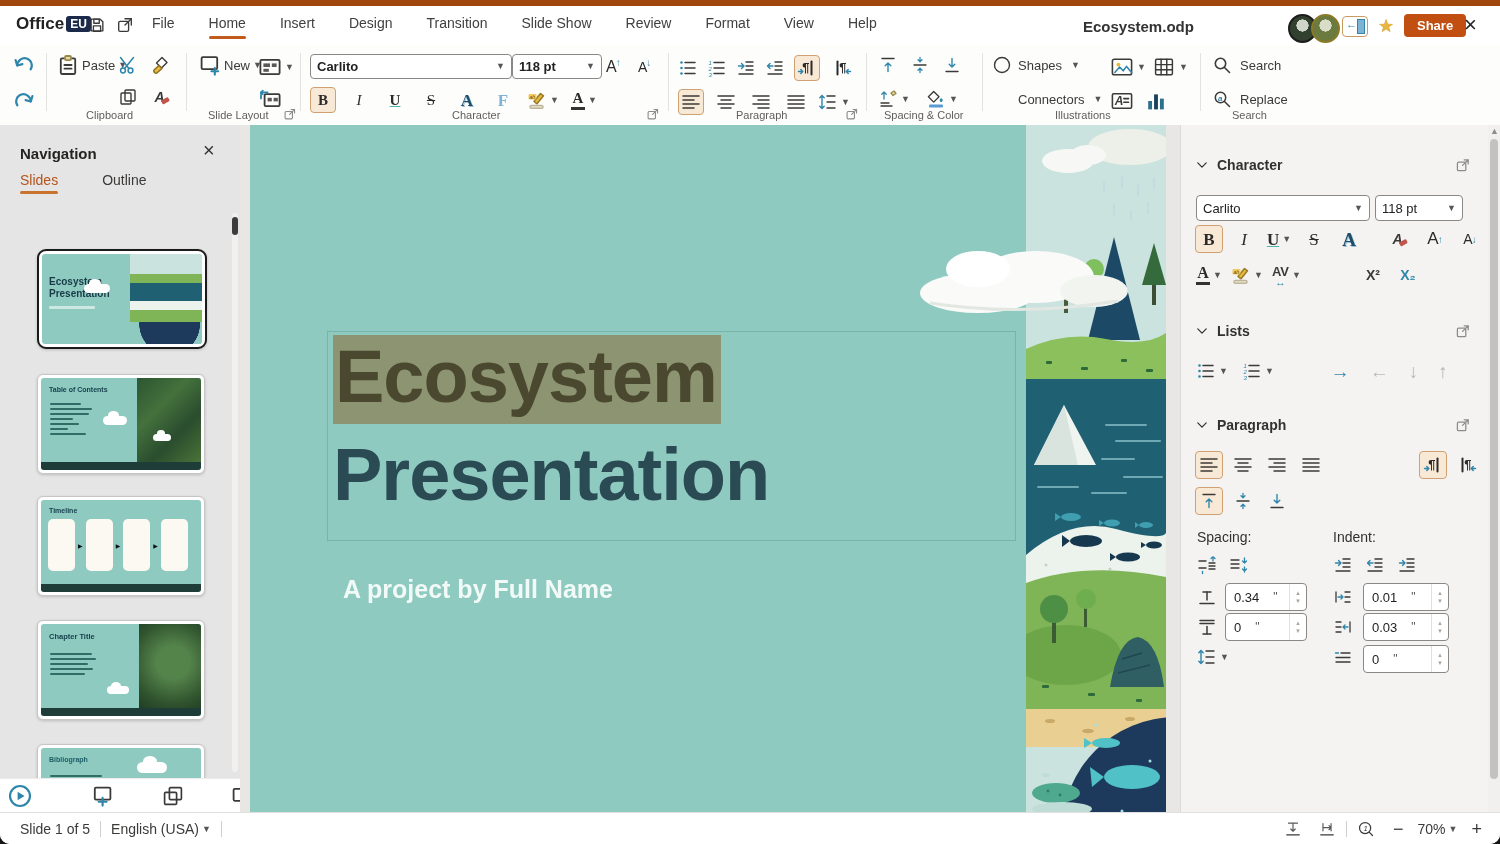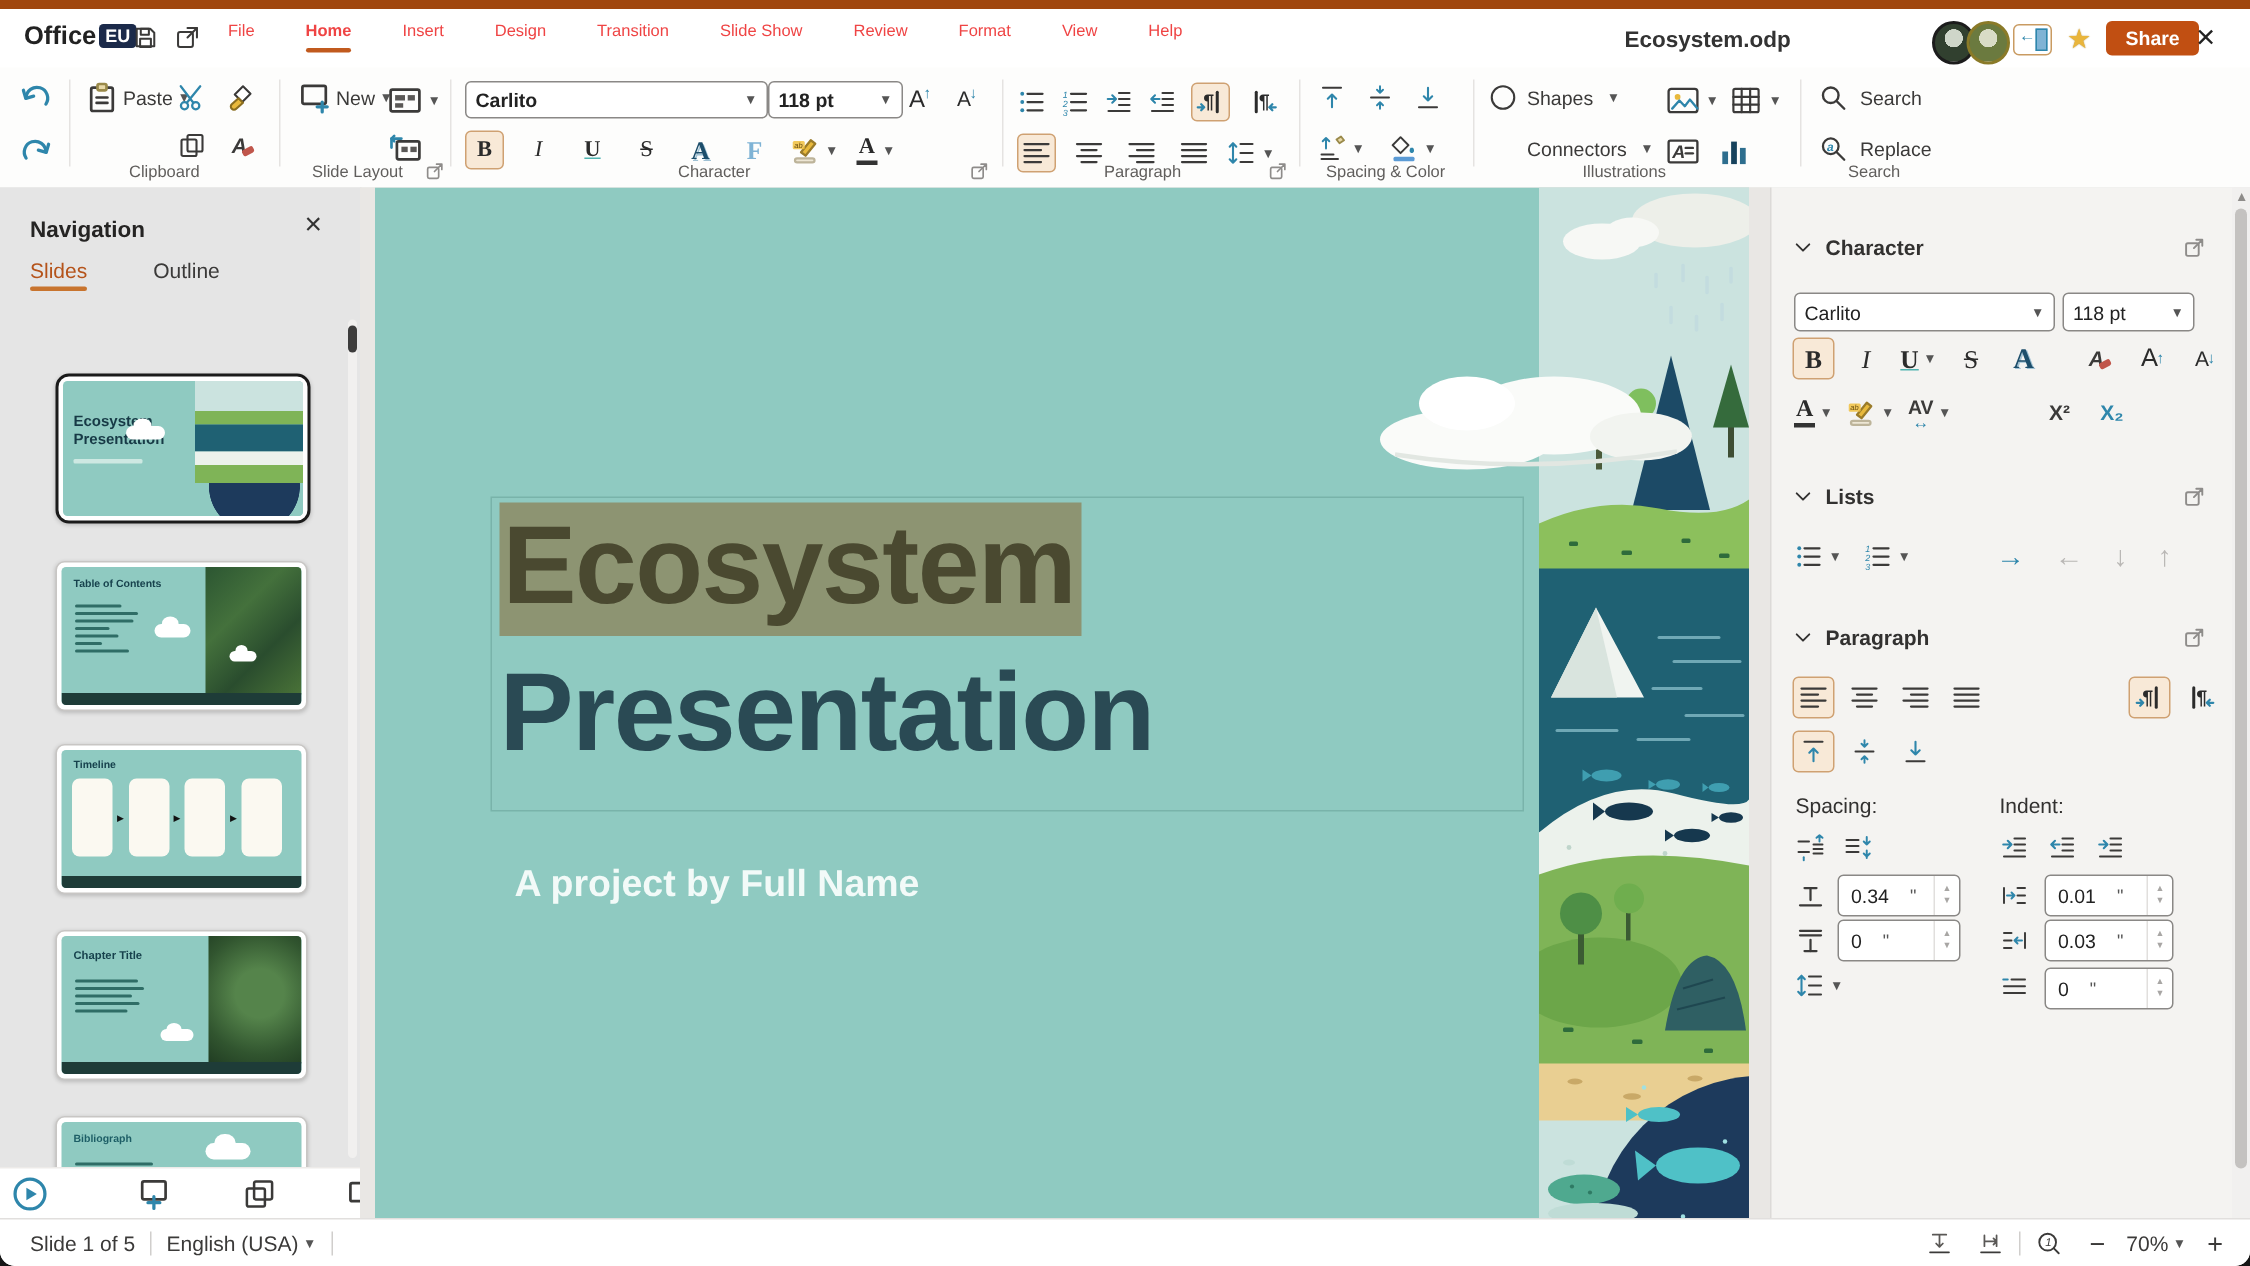--- a/index.html
+++ b/index.html
@@ -14,22 +14,22 @@
   .ic18{width:18px!important;height:18px!important;}
   .ic24{width:24px!important;height:24px!important;}
   .c-blue{color:#2E86AB;}
   .c-gray{color:#8e8c8a;}
   .caret{font-size:9px;color:#555;margin-left:3px;line-height:1;}
   
   #topstrip{left:0;top:0;width:1500px;height:6px;background:#A0470E;}
   #titlebar{left:0;top:6px;width:1500px;height:39px;background:#fff;border-radius:10px 10px 0 0;}
   #logo{left:16px;top:8px;font-weight:bold;font-size:17px;color:#222;}
   #logo .badge{background:#1B2A4A;color:#fff;font-size:12px;padding:1px 4px;border-radius:3px;margin-left:2px;}
-  .menu-item{font-size:11px;color:#ef4444;padding:6px 0;position:relative;cursor:default;}
-  .menu-item.active{font-weight:bold;}
+  .menu-item{font-size:14px;color:#404040;padding:6px 0;position:relative;cursor:default;}
+  .menu-item.active{font-weight:normal;}
   .menu-item.active::after{content:"";position:absolute;left:0;right:0;bottom:-2px;height:3px;background:#C15A1E;border-radius:2px;}
   #doc-title{left:1083px;top:12px;font-size:15px;color:#333;font-weight:bold;}
   .avatar{width:25px;height:25px;border-radius:50%;}
   #share-btn{background:#C14F12;color:#fff;font-weight:bold;font-size:13px;border-radius:4px;padding:4px 13px;}
   #sb-toggle{width:24px;height:19px;border:1.5px solid #C99B62;border-radius:4px;position:relative;background:#fff;}
   #sb-toggle .pane{position:absolute;right:2px;top:2px;bottom:2px;width:6px;background:#7FB3D5;border:1px solid #2E86AB;}
   #sb-toggle .arr{position:absolute;left:3px;top:1px;font-size:11px;color:#2E86AB;}
   
   #ribbon{left:0;top:45px;width:1500px;height:80px;background:#FDFDFC;border-bottom:1px solid #E1DFDD;}
   .rsep{position:absolute;top:8px;bottom:14px;width:1px;background:#E5E3E1;}

